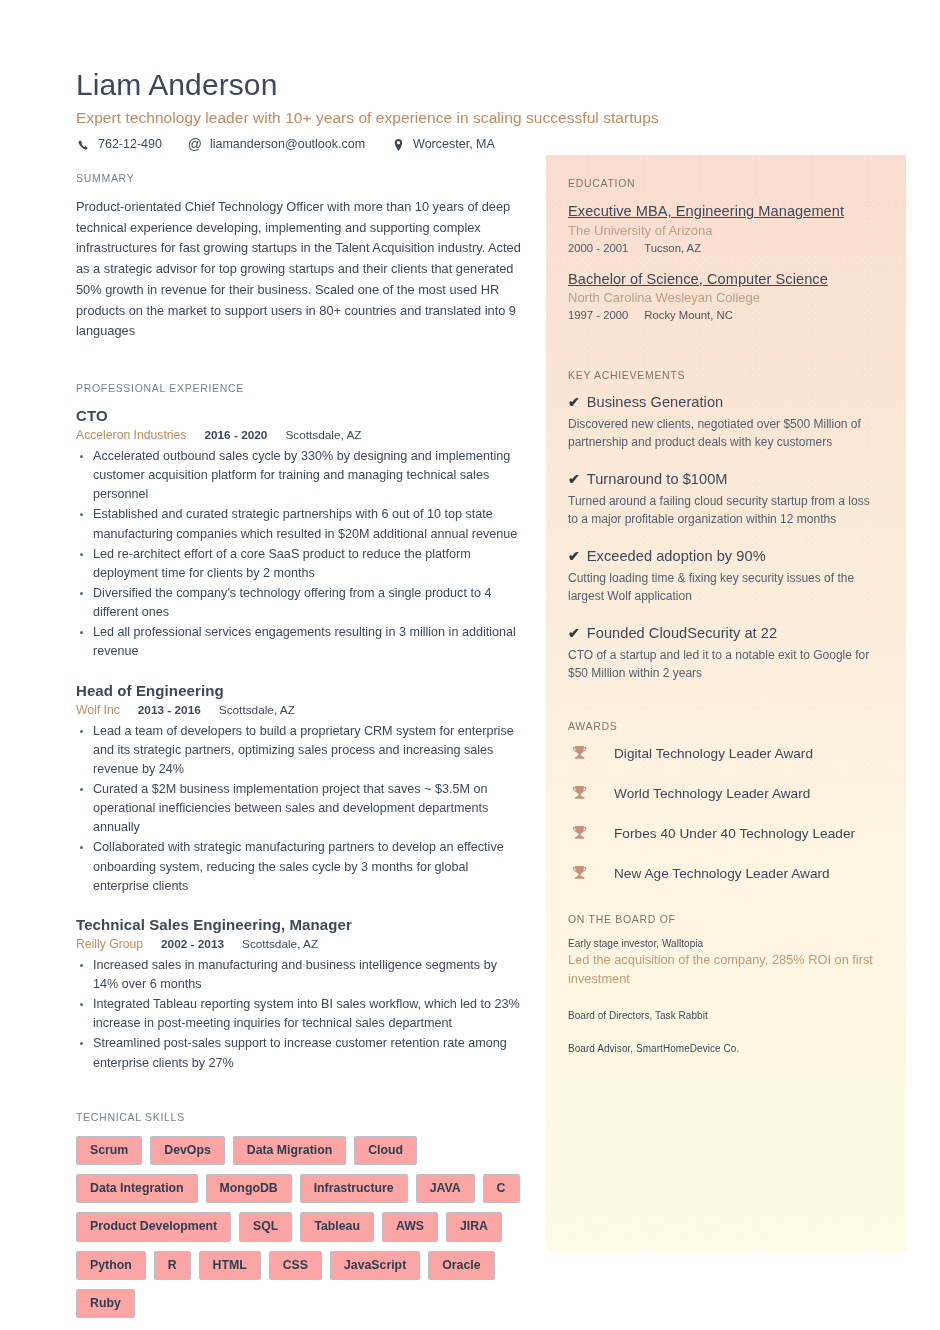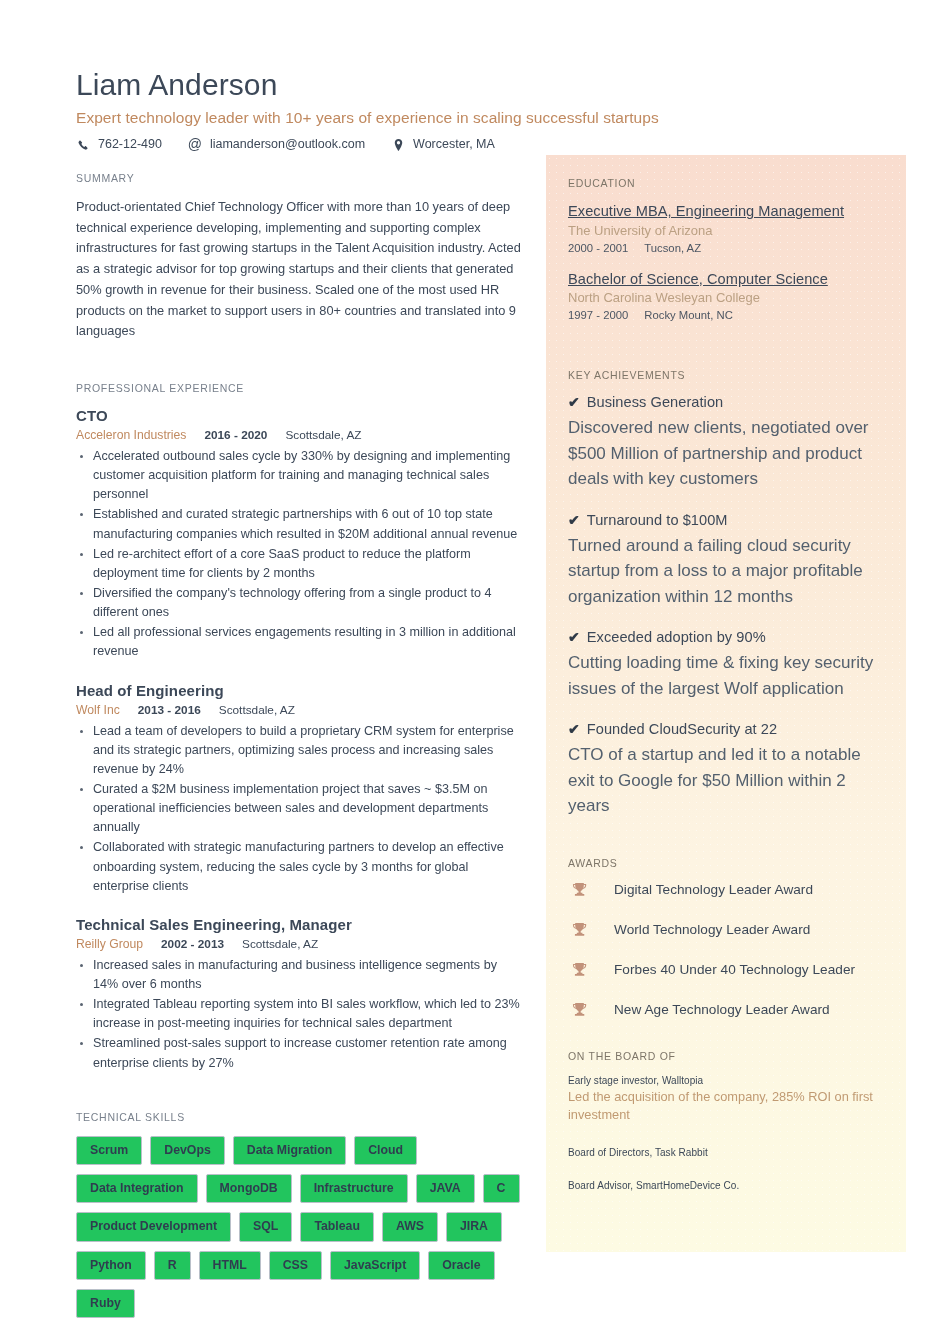--- a/index.html
+++ b/index.html
@@ -151,21 +151,21 @@
     width: 448px;
   }
   .chip {
     border: 1px solid #b9c0c9;
     border-radius: 2px;
     padding: 7px 13px 8px;
     font-size: 12.3px;
     font-weight: bold;
     color: #2f3d4f;
     line-height: 1;
-    background: #22c55e;
+    background: #fca5a5;
     white-space: nowrap;
   }
 
   
   .sidebar {
     position: absolute;
     left: 546px;
     top: 155px;
     width: 360px;
     height: 1097px;
@@ -223,21 +223,21 @@
     letter-spacing: 0.05px;
     margin-bottom: 5px;
   }
   .ach-check {
     font-size: 14px;
     margin-right: 7px;
     color: #2f3a47;
     font-weight: bold;
   }
   .ach-desc {
-    font-size: 17px;
+    font-size: 12px;
     line-height: 1.5;
     color: #53606e;
   }
 
   .award {
     display: flex;
     align-items: center;
     margin-bottom: 24px;
   }
   .award-icon {

